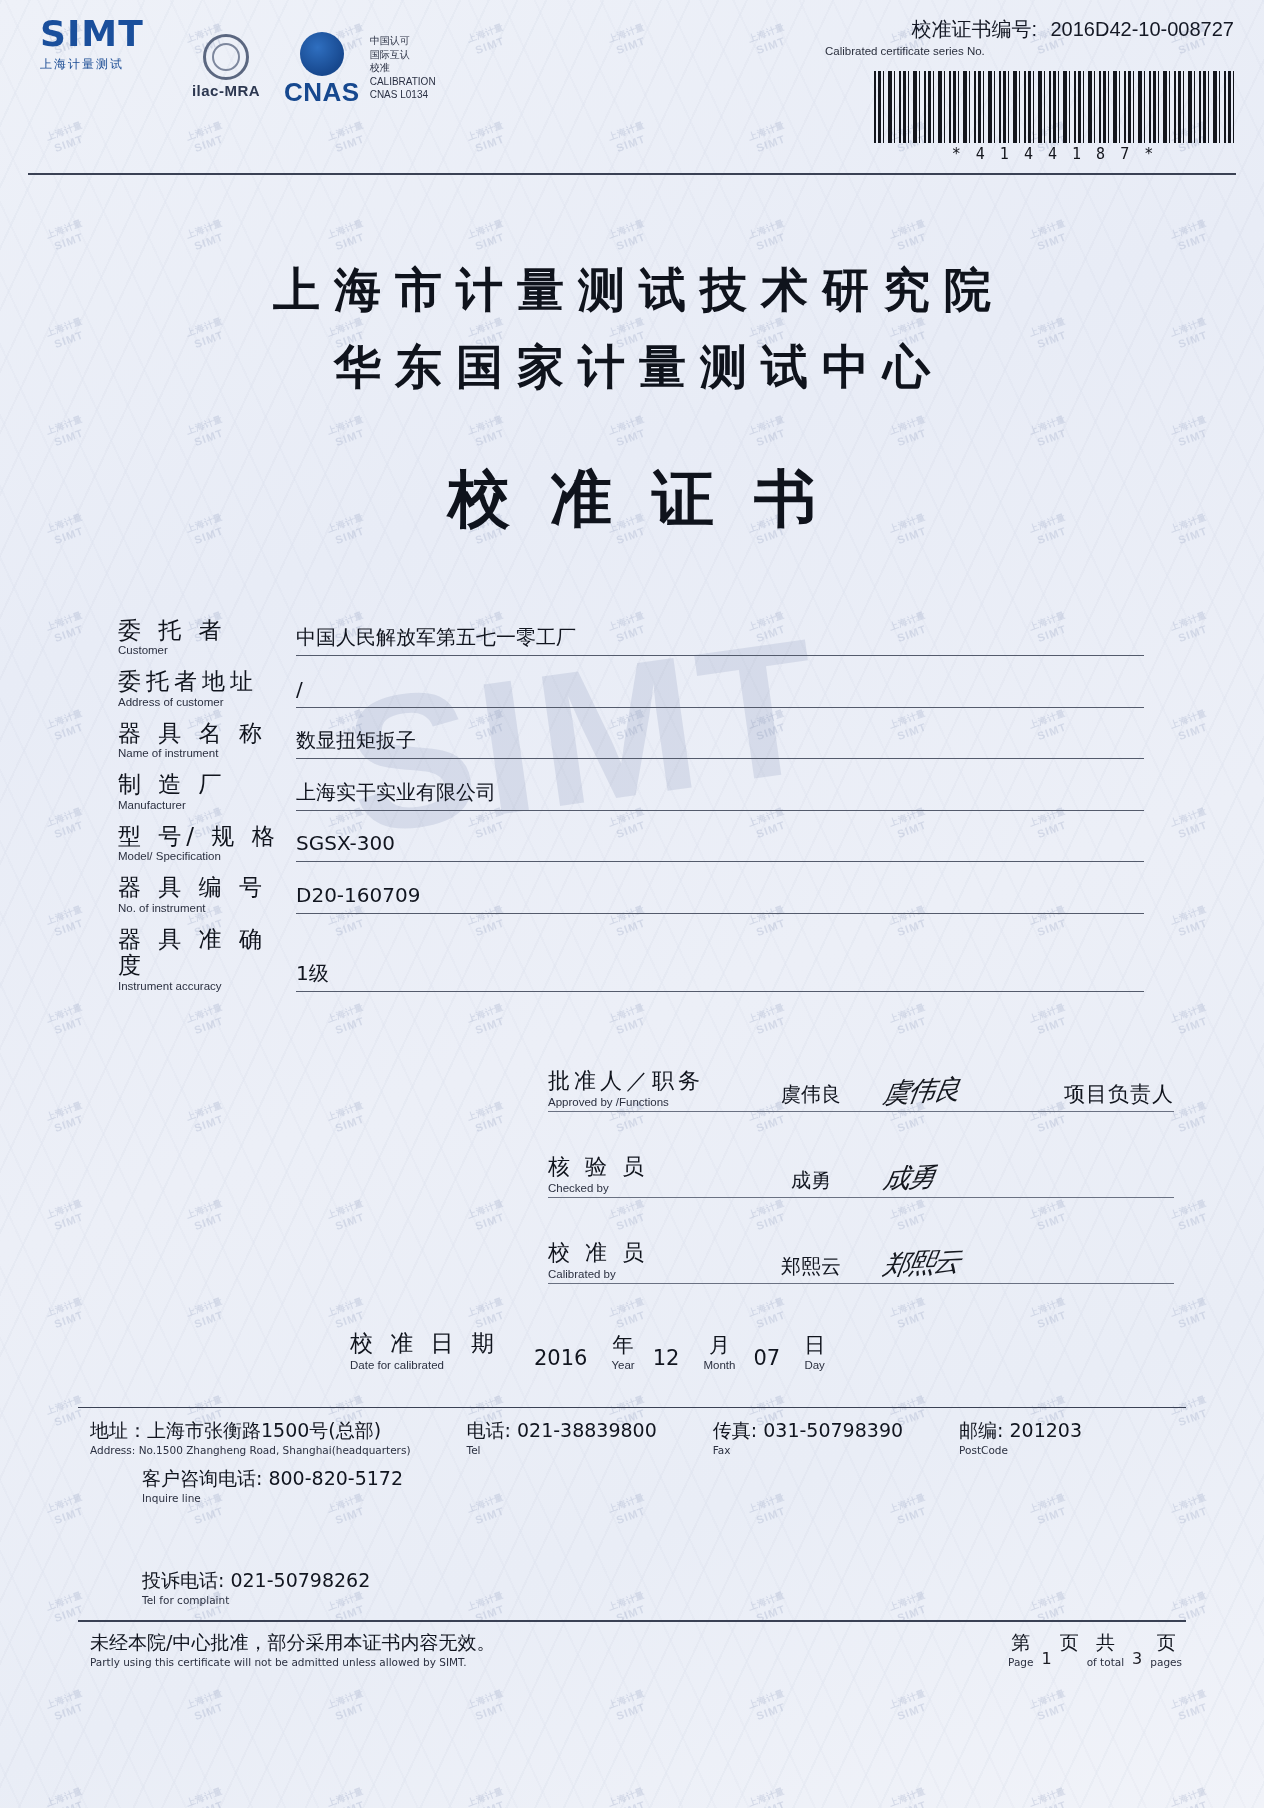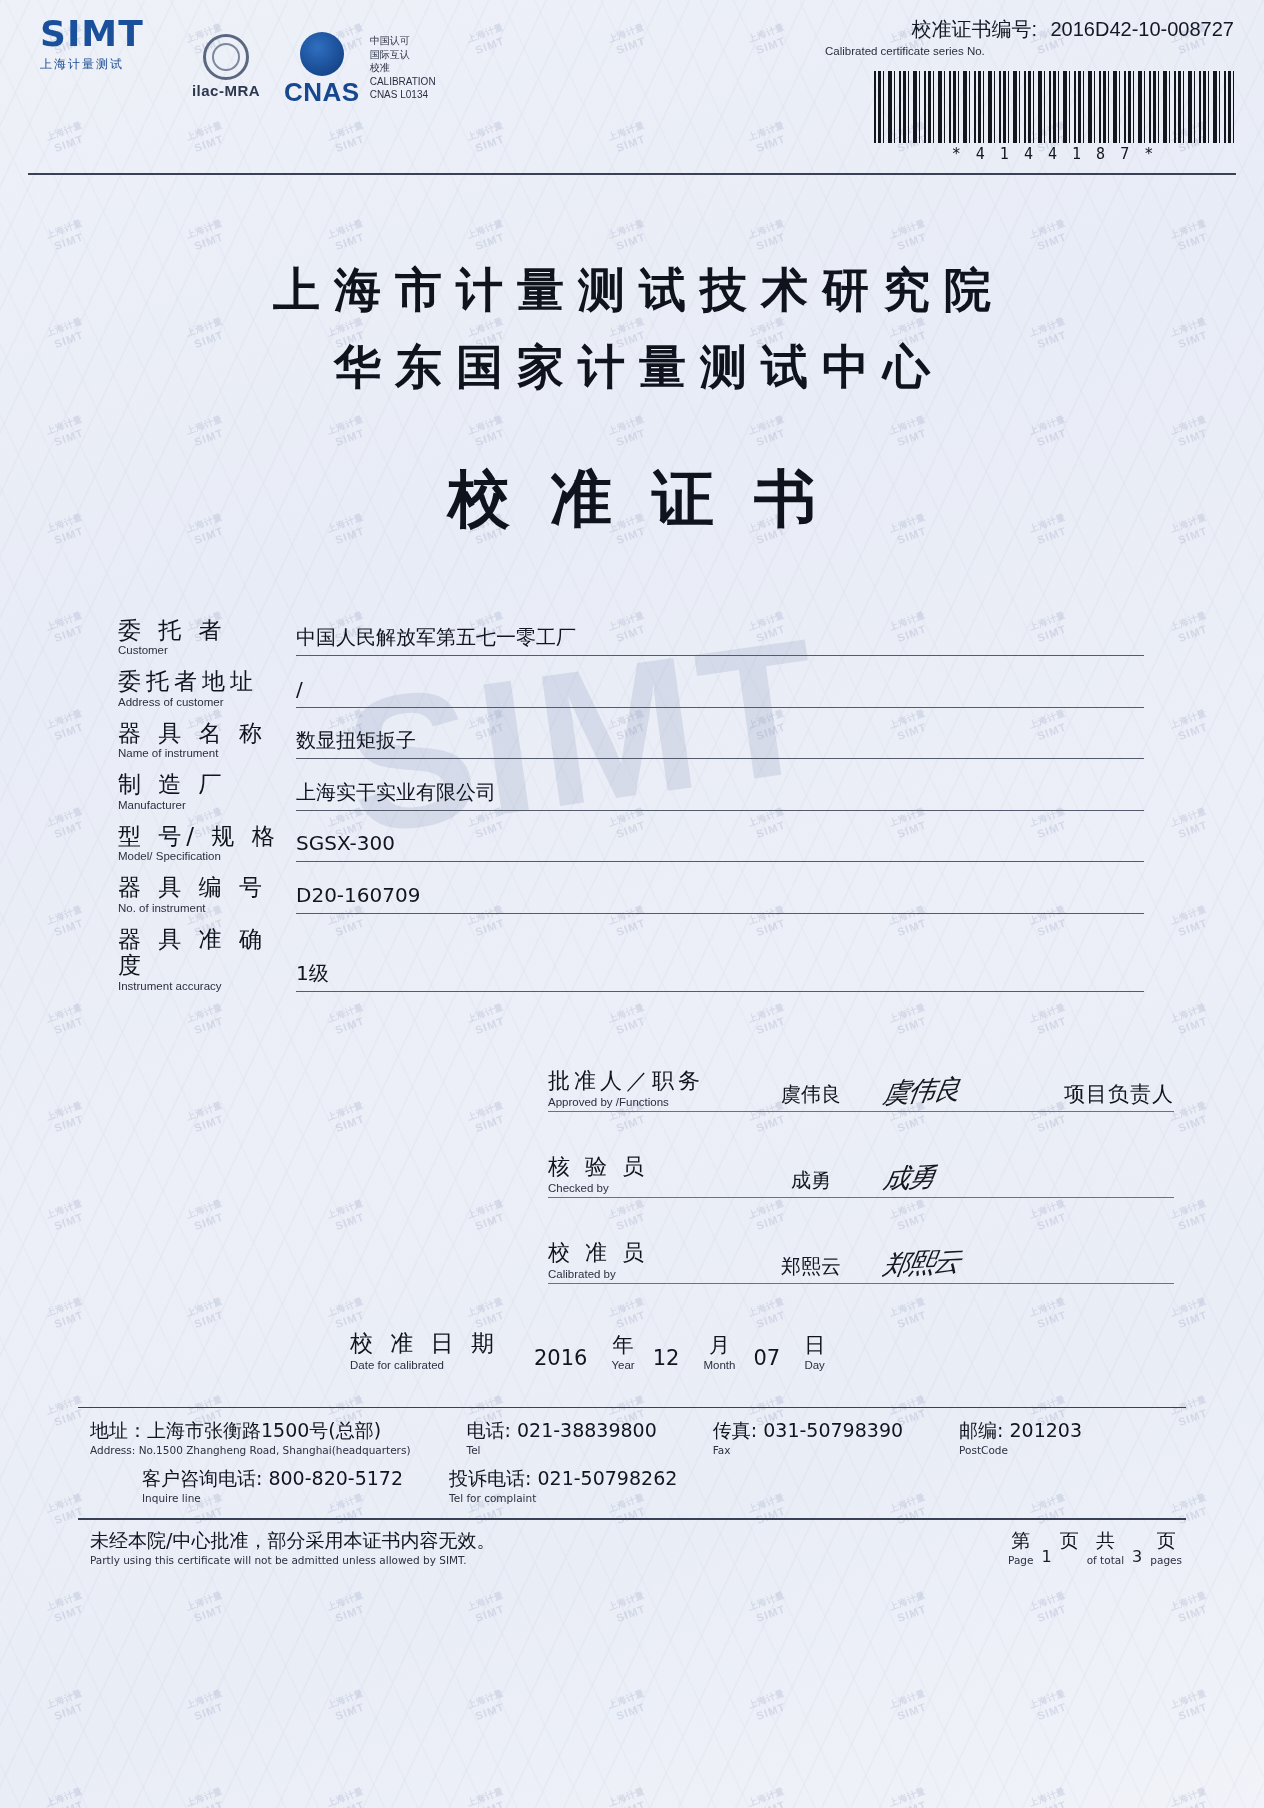--- a/index.html
+++ b/index.html
@@ -356,24 +356,25 @@
   .foot-line1 {
     display: flex;
     align-items: flex-end;
     gap: 56px;
     font-family: "DejaVu Sans", sans-serif;
   }
   .foot-item .f-zh { font-size: 19px; color: #11151f; }
   .foot-item .f-en { font-size: 10.5px; color: #2b3040; }
   .foot-line2 {
     display: flex;
-    gap: 46px;
+    gap: 64px;
     margin-top: 10px;
     padding-left: 52px;
     font-family: "DejaVu Sans", sans-serif;
+    flex-direction: column;
   }
   .foot-rule2 {
     height: 1.6px;
     background: #3a4154;
     margin: 14px 78px 0 78px;
   }
   .foot-bottom {
     display: flex;
     justify-content: space-between;
     align-items: flex-end;

